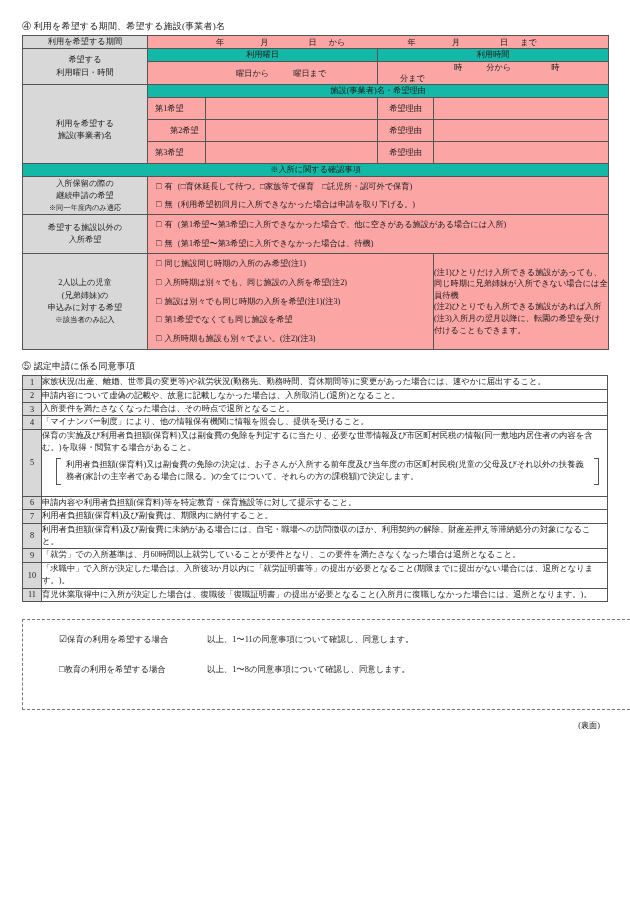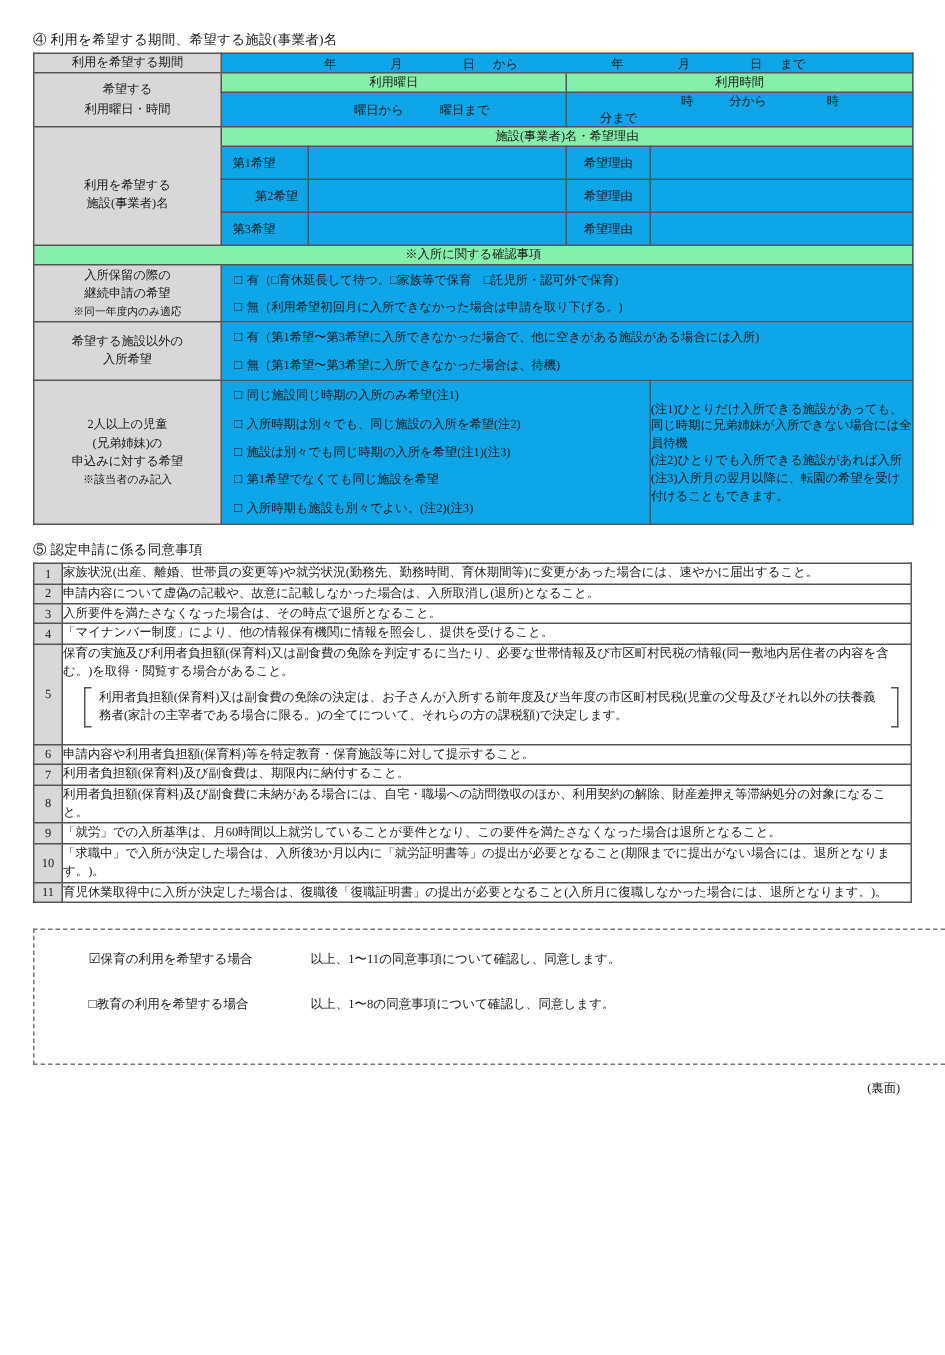--- a/index.html
+++ b/index.html
@@ -45,31 +45,31 @@
   table.form td, table.form th {
     border: 0.8px solid #555;
     padding: 0;
     vertical-align: middle;
     font-weight: normal;
     font-size: 8.2px;
   }
   .outer { border: 1.4px solid #333 !important; }
 
   .hdr {
-    background: #86efac;
+    background: #14b8a6;
     text-align: center;
     line-height: 1.45;
   }
   .hdr-left {
     background: #d8d8d8;
     text-align: center;
     line-height: 1.5;
     padding: 3px 2px;
   }
-  .cell { background: #0ea5e9; }
+  .cell { background: #fca5a5; }
 
   .pad { padding: 3px 5px; }
   .center { text-align: center; }
 
   
   .period-line {
     padding: 4px 4px 4px 0;
     text-align: left;
     letter-spacing: 0;
   }

